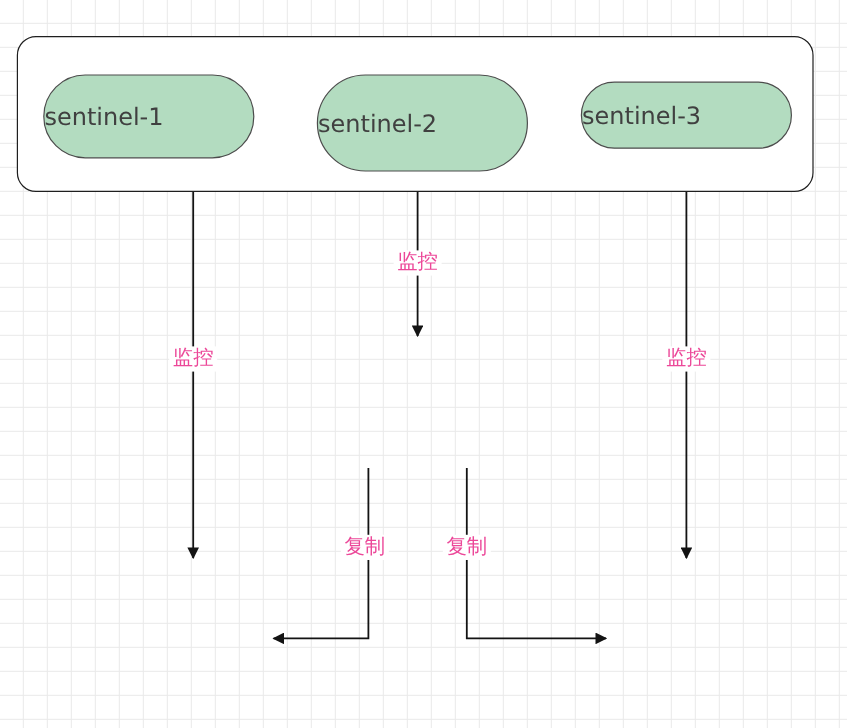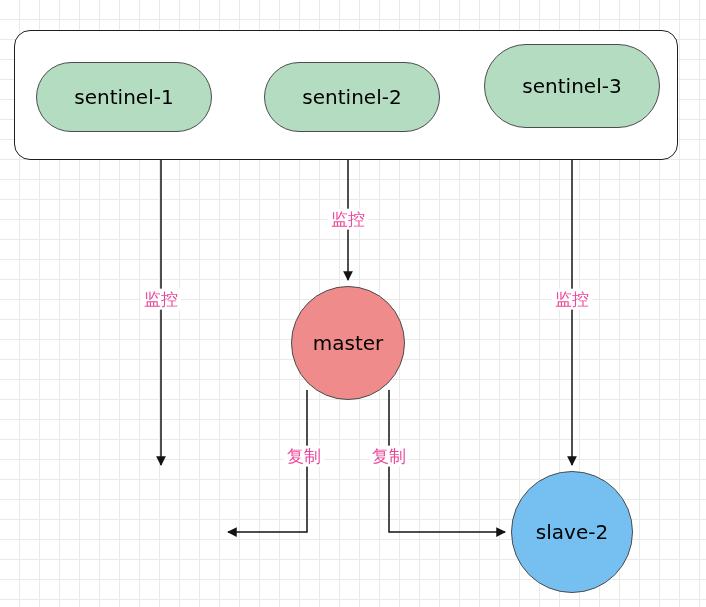--- a/index.html
+++ b/index.html
@@ -25,23 +25,23 @@
     left: 0;
     top: 0;
     width: 706px;
     height: 607px;
     pointer-events: none;
   }
   .node {
     position: absolute;
     display: flex;
     align-items: center;
-    justify-content: center;
+    justify-content: flex-start;
     box-sizing: border-box;
-    color: #000000;
+    color: #404040;
     text-align: center;
     line-height: 1;
   }
   .group-box {
     border: 1.6px solid #1f1f1f;
     border-radius: 16px;
     background: #ffffff;
   }
   .sentinel {
     border: 1.2px solid #4c4c4c;
@@ -87,34 +87,28 @@
     <path d="M 307 390 L 307 532 L 228 532" fill="none" stroke="#131313" stroke-width="1.5" marker-end="url(#arrow)"></path>
 
     <path d="M 389 390 L 389 532 L 505 532" fill="none" stroke="#131313" stroke-width="1.5" marker-end="url(#arrow)"></path>
   </svg>
 
   <div class="node group-box" style="left:14px; top:30px; width:664px; height:130px;"></div>
 
   <div class="node sentinel" style="left:36px; top:62px; width:176px; height:70px;">
     <span>sentinel-1</span>
   </div>
-  <div class="node sentinel" style="left:264px; top:62px; width:176px; height:70px;">
+  <div class="node sentinel" style="left:264px; top:62px; width:176px; height:81px;">
     <span>sentinel-2</span>
   </div>
-  <div class="node sentinel" style="left:484px; top:44px; width:176px; height:84px;">
+  <div class="node sentinel" style="left:484px; top:68px; width:176px; height:56px;">
     <span>sentinel-3</span>
   </div>
 
-  <div class="node circle master-node" style="left:291px; top:286px; width:114px; height:114px;">
-    <span>master</span>
-  </div>
 
-  <div class="node circle slave-node" style="left:511px; top:471px; width:122px; height:122px;">
-    <span>slave-2</span>
-  </div>
 
   <div class="edge-label" style="left:161px; top:299px; transform:translate(-50%,-50%);">监控</div>
   <div class="edge-label" style="left:348px; top:219px; transform:translate(-50%,-50%);">监控</div>
   <div class="edge-label" style="left:572px; top:299px; transform:translate(-50%,-50%);">监控</div>
   <div class="edge-label" style="left:304px; top:456px; transform:translate(-50%,-50%);">复制</div>
   <div class="edge-label" style="left:389px; top:456px; transform:translate(-50%,-50%);">复制</div>
 
 </div>
 
 </body></html>

